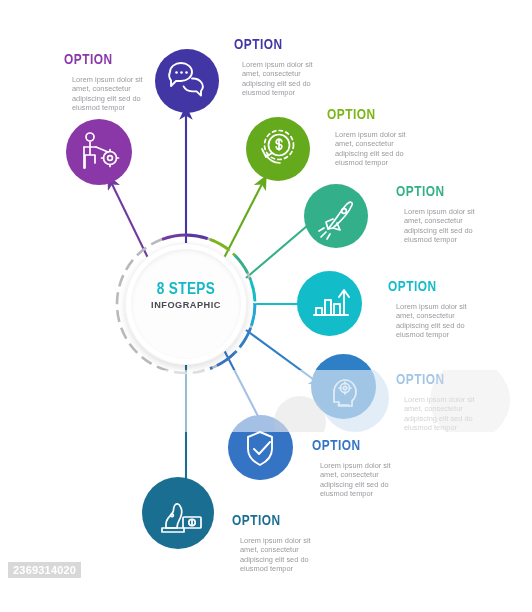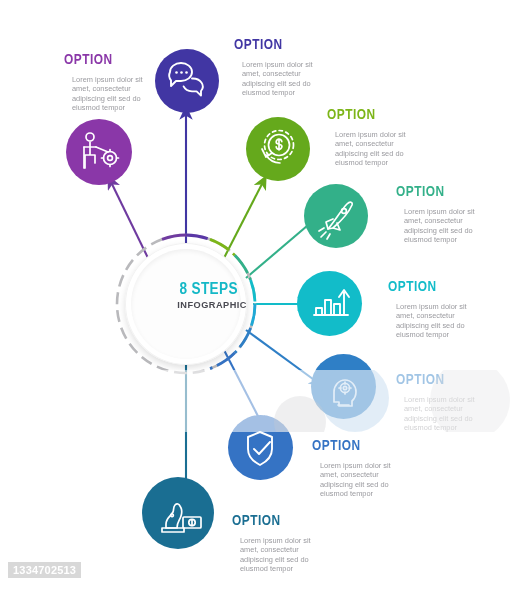--- a/index.html
+++ b/index.html
@@ -31,21 +31,21 @@
   #center-disc{
     position:absolute;left:125px;top:243px;width:122px;height:122px;
     border-radius:50%;background:#ffffff;z-index:3;
     box-shadow:0 3px 7px rgba(0,0,0,0.13), inset 0 0 0 1px #f2f2f2;
   }
   #center-disc-inner{
     position:absolute;left:131px;top:249px;width:110px;height:110px;
     border-radius:50%;background:#fdfdfd;z-index:3;
     box-shadow:inset 0 2px 5px rgba(0,0,0,0.06);
   }
-  #center-text{position:absolute;left:125px;top:280px;width:122px;text-align:right;z-index:5;}
+  #center-text{position:absolute;left:125px;top:280px;width:122px;text-align:center;z-index:5;}
   #center-title{
     font-weight:bold;font-size:16px;letter-spacing:0.4px;color:#15b8c6;
     transform:scaleX(0.85);margin:0;
   }
   #center-sub{
     font-weight:bold;font-size:9.2px;letter-spacing:0.5px;color:#4a4a52;
     margin:2px 0 12px 0;
   }
 
   
@@ -259,15 +259,15 @@
       <circle cx="470" cy="30" r="40" fill="#b9b9bc"></circle>
       <circle cx="300" cy="52" r="26" fill="#8d8d93"></circle>
     </svg>
     <div id="wm-band"></div>
     <div id="wm-text">
       <div id="wm-getty"><span>getty</span><span class="light">images</span></div>
       <div id="wm-credit">Credit: artvea</div>
     </div>
   </div>
 
-  <div id="imageid">1334702513</div>
+  <div id="imageid">2369314020</div>
 
 </div>
 
 </body></html>

